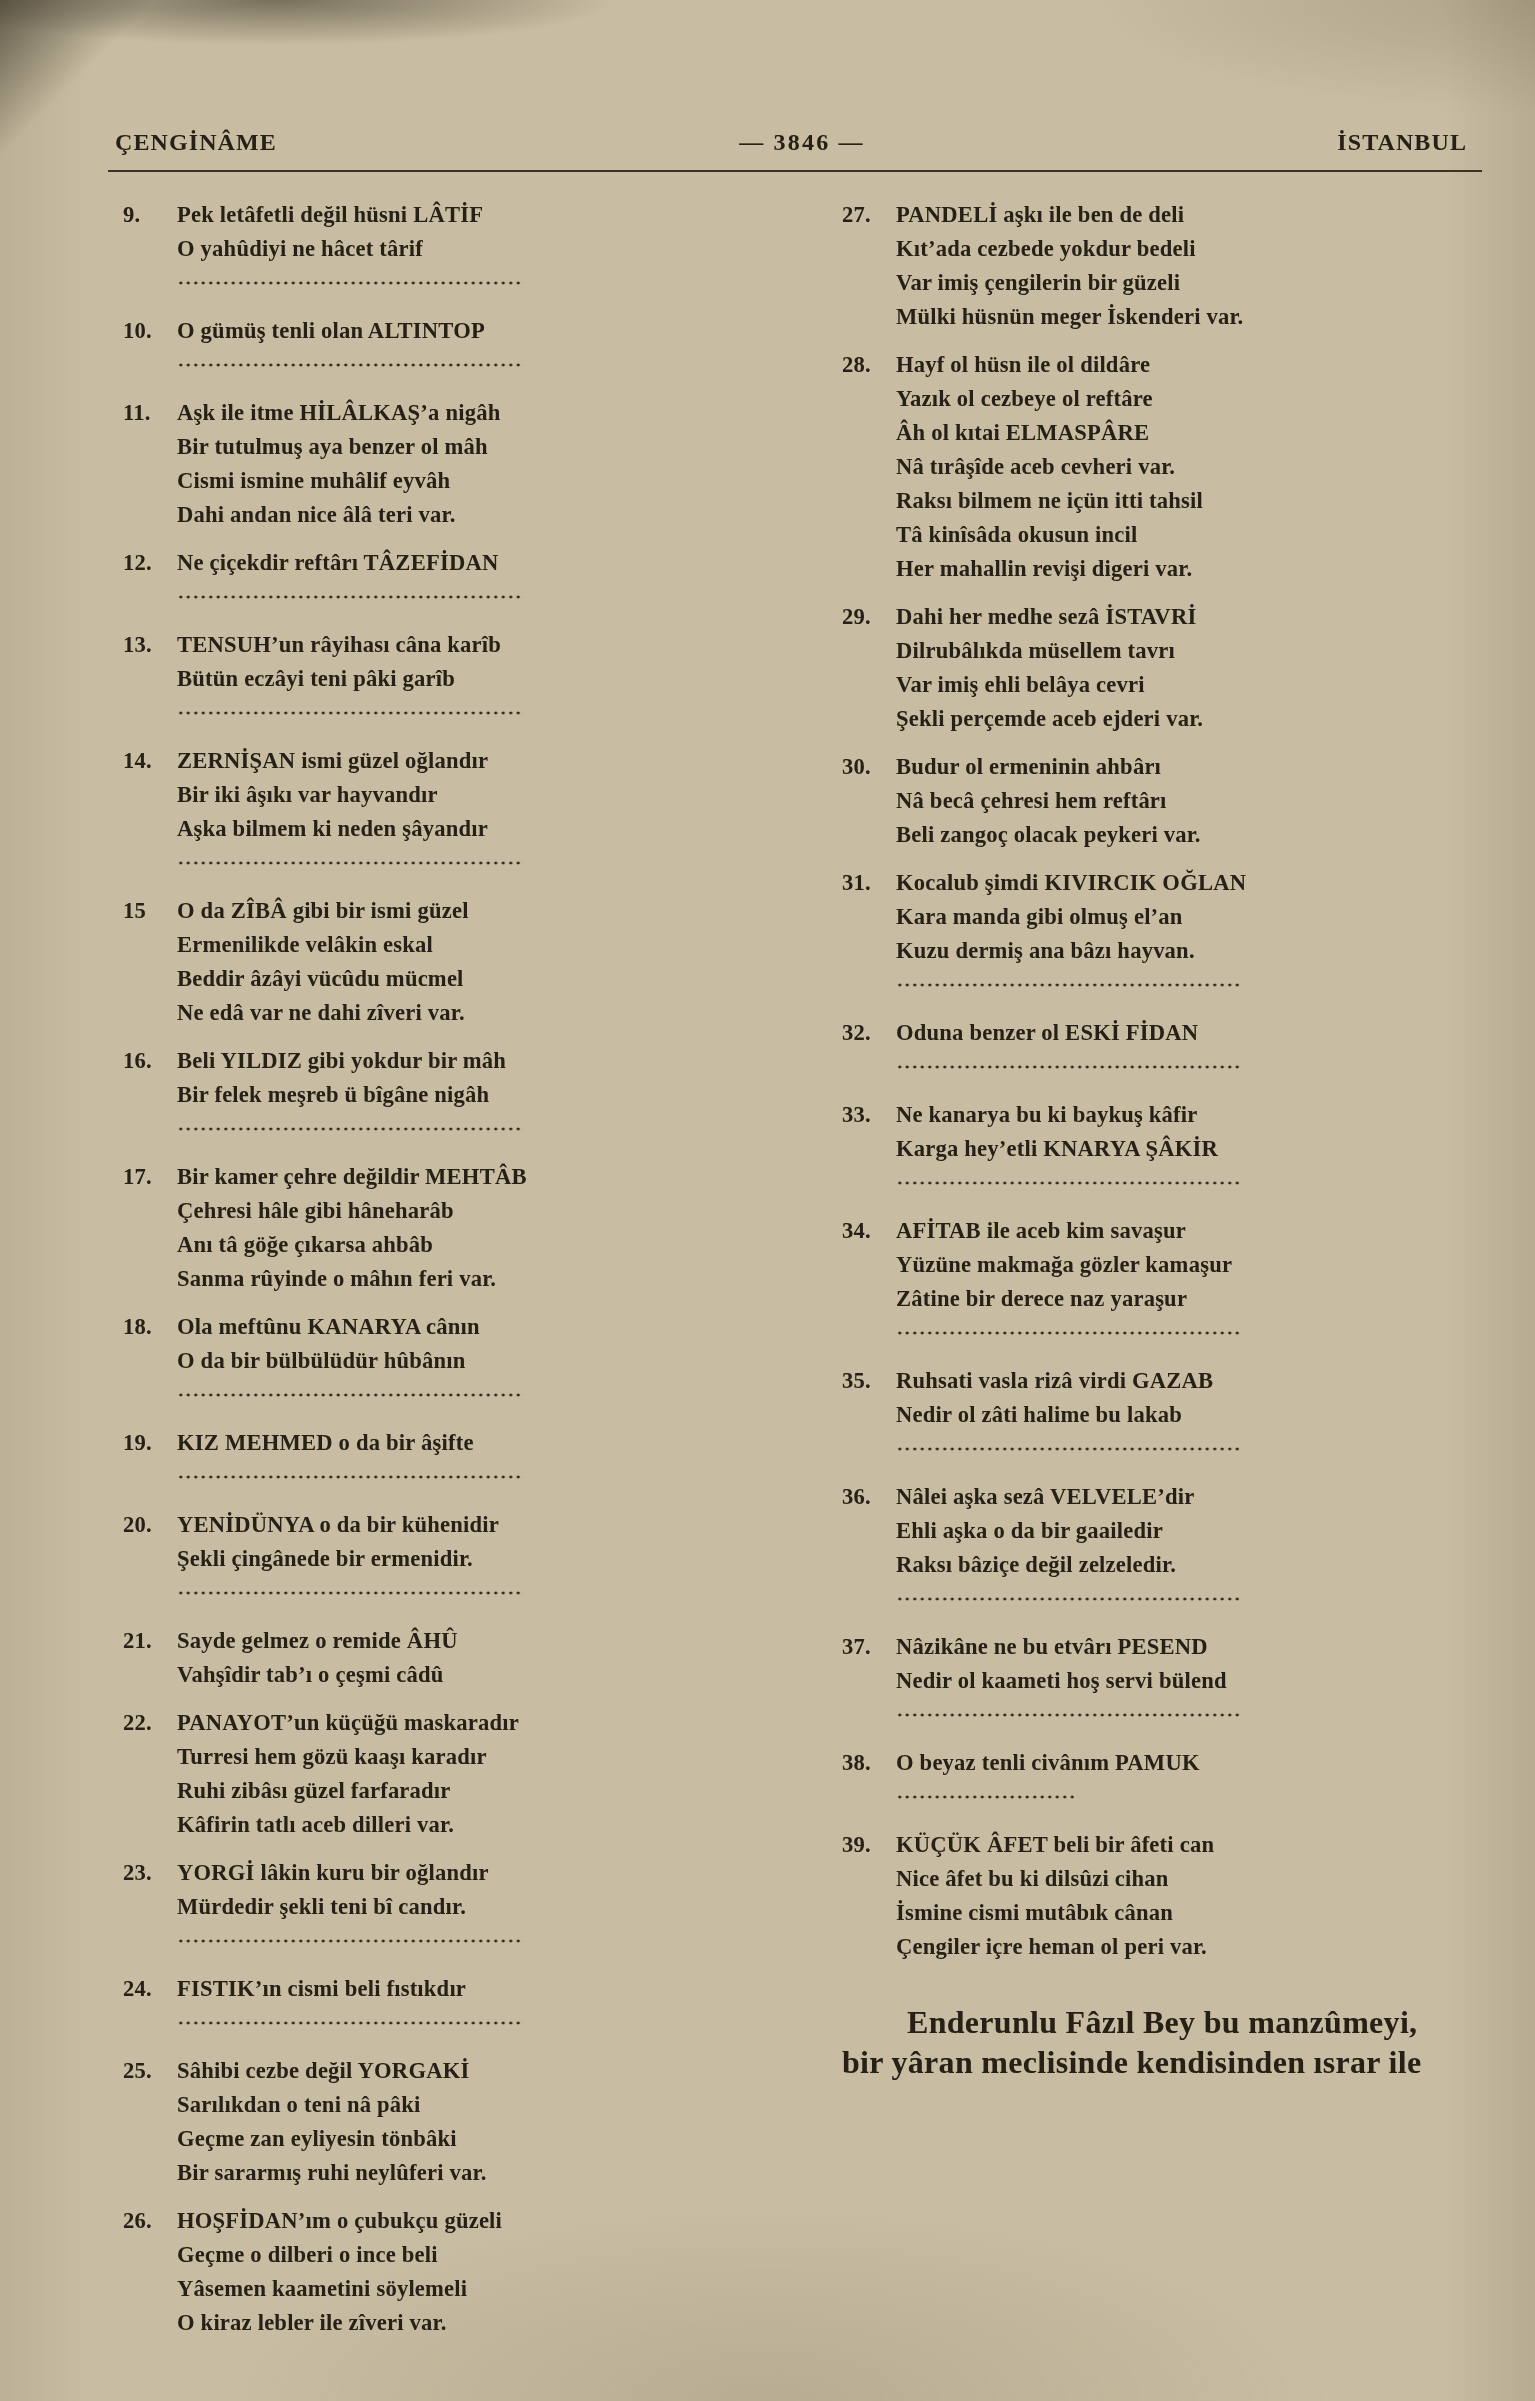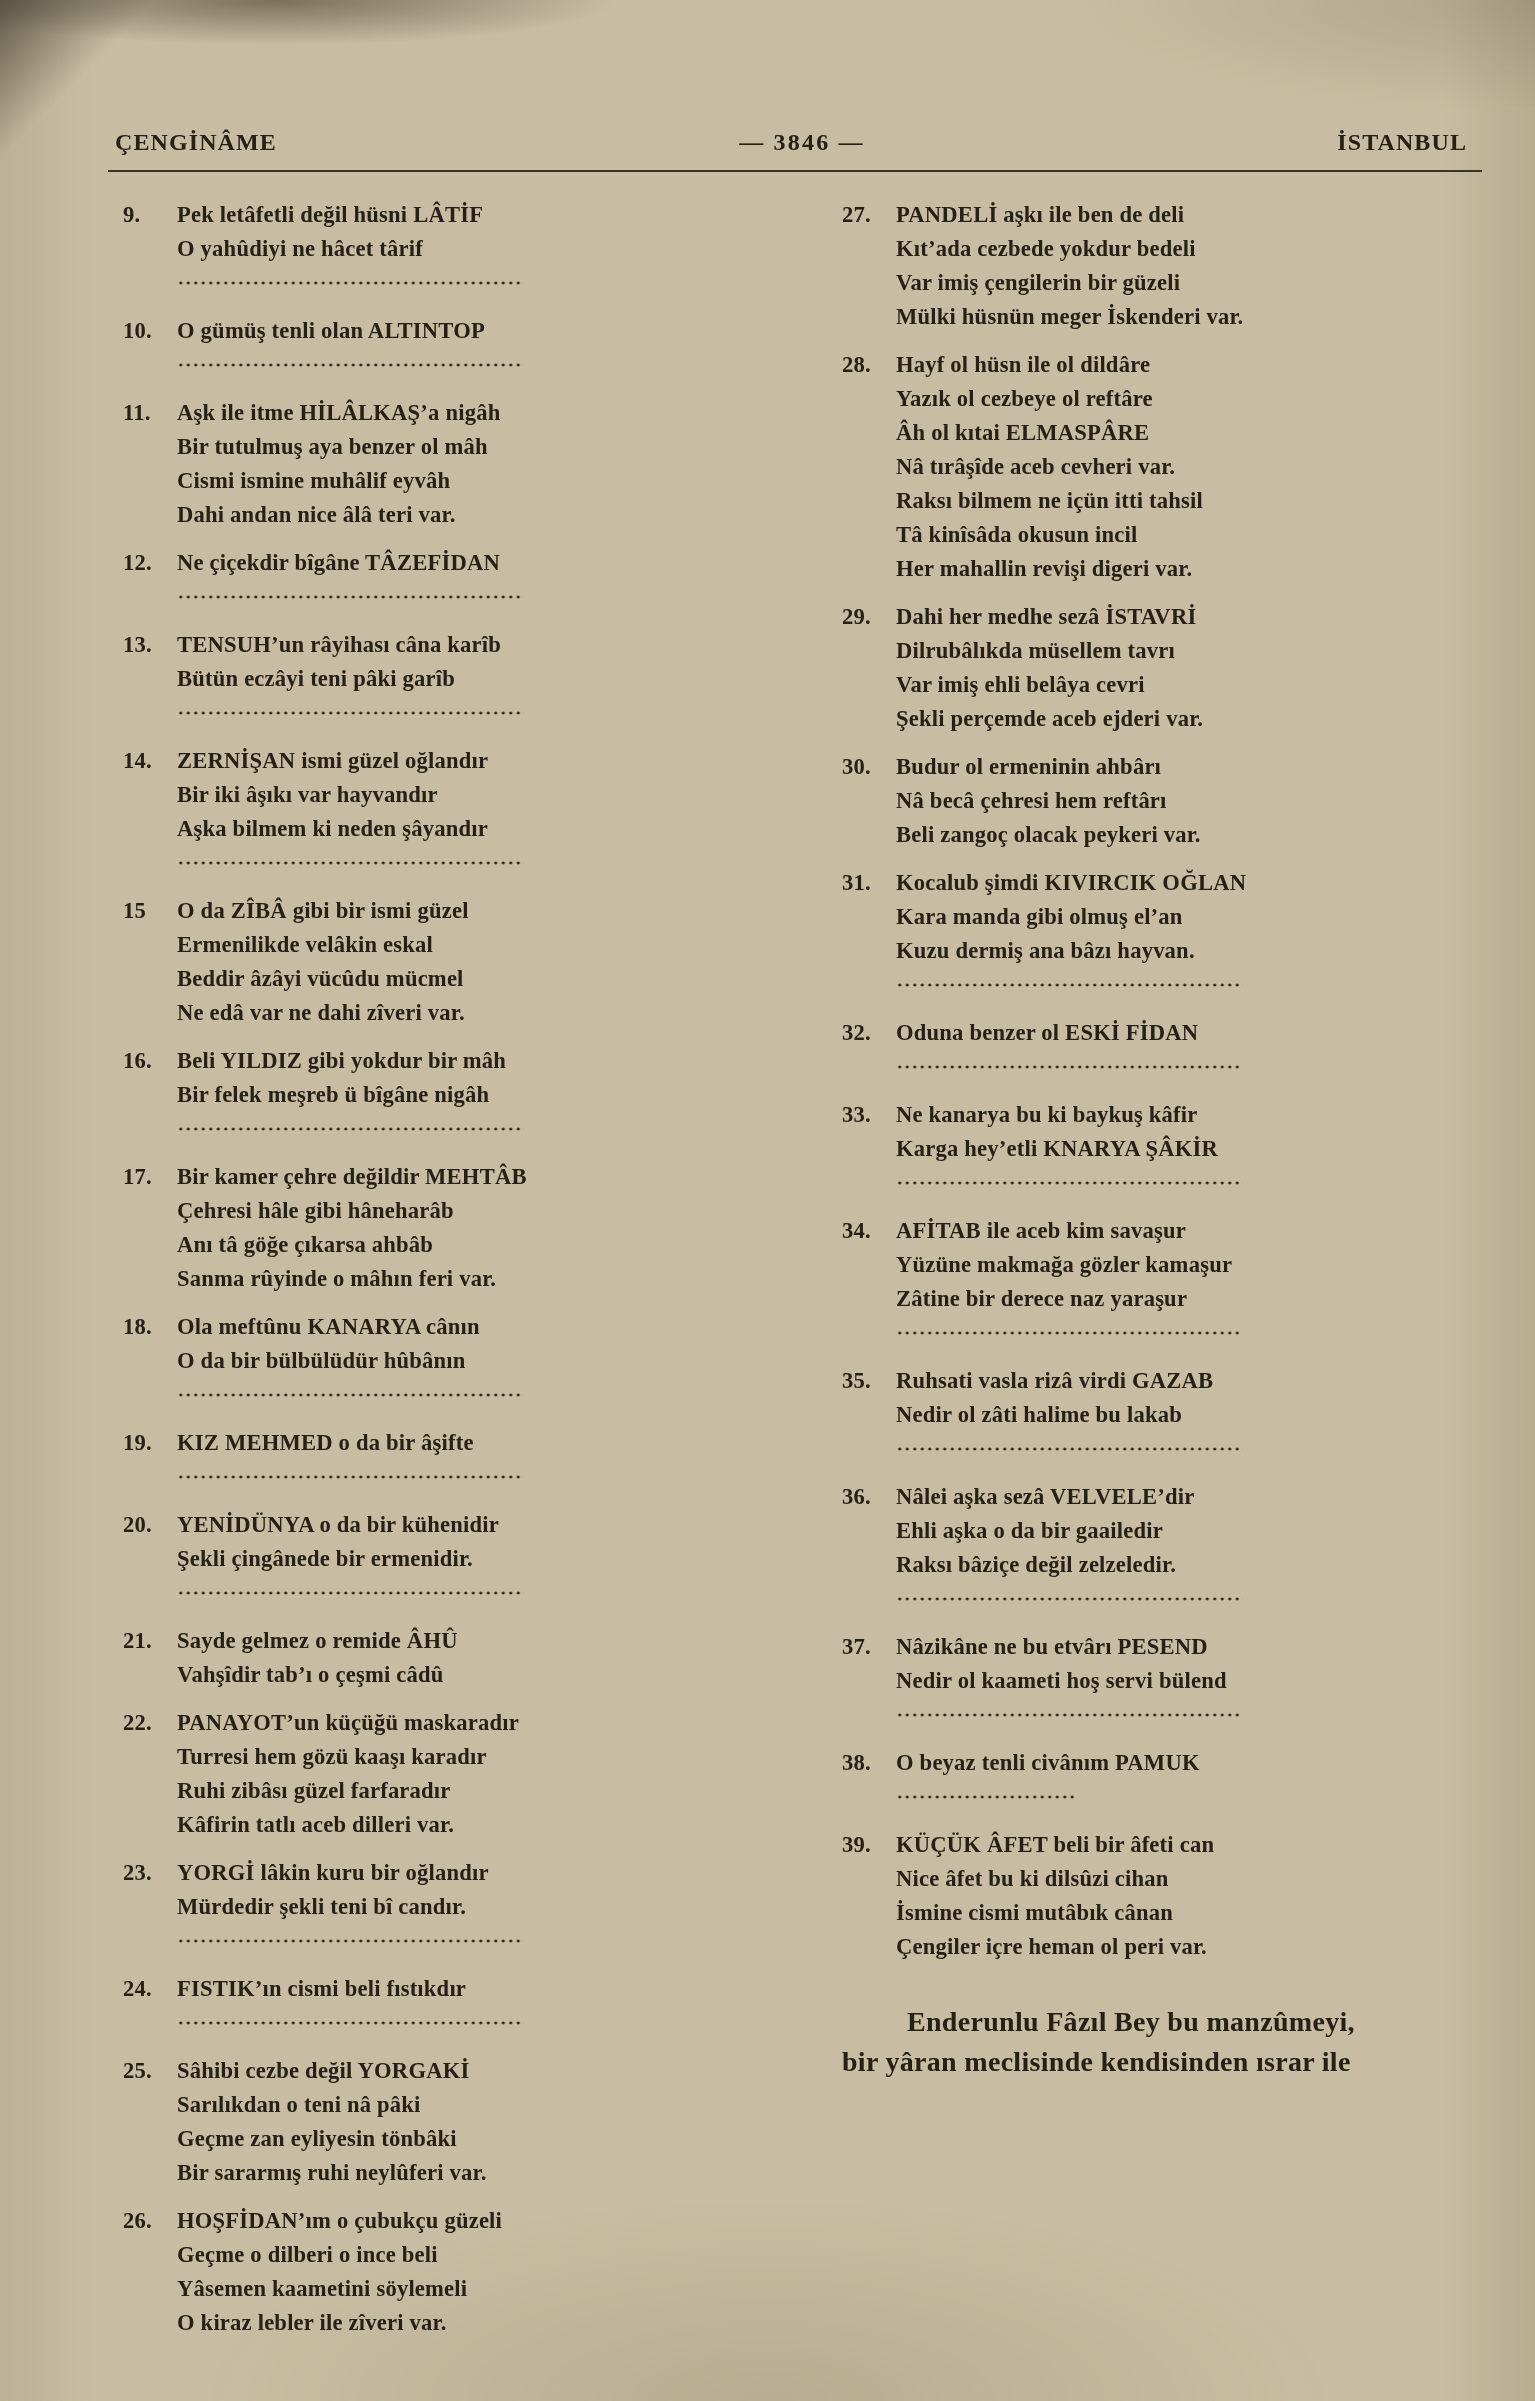--- a/index.html
+++ b/index.html
@@ -77,21 +77,21 @@
     width: 347px;
     height: 34px;
     background-image: radial-gradient(circle, #2c251a 1.3px, rgba(44,37,26,0) 1.7px);
     background-size: 7.5px 34px;
     background-position: left center;
     background-repeat: repeat-x;
   }
   .dots.short { width: 178px; }
   .closing-para {
     margin-top: 38px;
-    font-size: 28px;
+    font-size: 32px;
     font-weight: 700;
     line-height: 40px;
     letter-spacing: 0.3px;
   }
   .closing-line.first { padding-left: 65px; }
 </style>
 </head>
 <body>
 
 <div class="page">
@@ -126,21 +126,21 @@
           <div class="verse-body">
             <div class="verse-line">Aşk ile itme HİLÂLKAŞ’a nigâh</div>
             <div class="verse-line">Bir tutulmuş aya benzer ol mâh</div>
             <div class="verse-line">Cismi ismine muhâlif eyvâh</div>
             <div class="verse-line">Dahi andan nice âlâ teri var.</div>
           </div>
         </div>
         <div class="entry">
           <span class="num">12.</span>
           <div class="verse-body">
-            <div class="verse-line">Ne çiçekdir bîgâne TÂZEFİDAN</div>
+            <div class="verse-line">Ne çiçekdir reftârı TÂZEFİDAN</div>
             <div class="dots"></div>
           </div>
         </div>
         <div class="entry">
           <span class="num">13.</span>
           <div class="verse-body">
             <div class="verse-line">TENSUH’un râyihası câna karîb</div>
             <div class="verse-line">Bütün eczâyi teni pâki garîb</div>
             <div class="dots"></div>
           </div>

